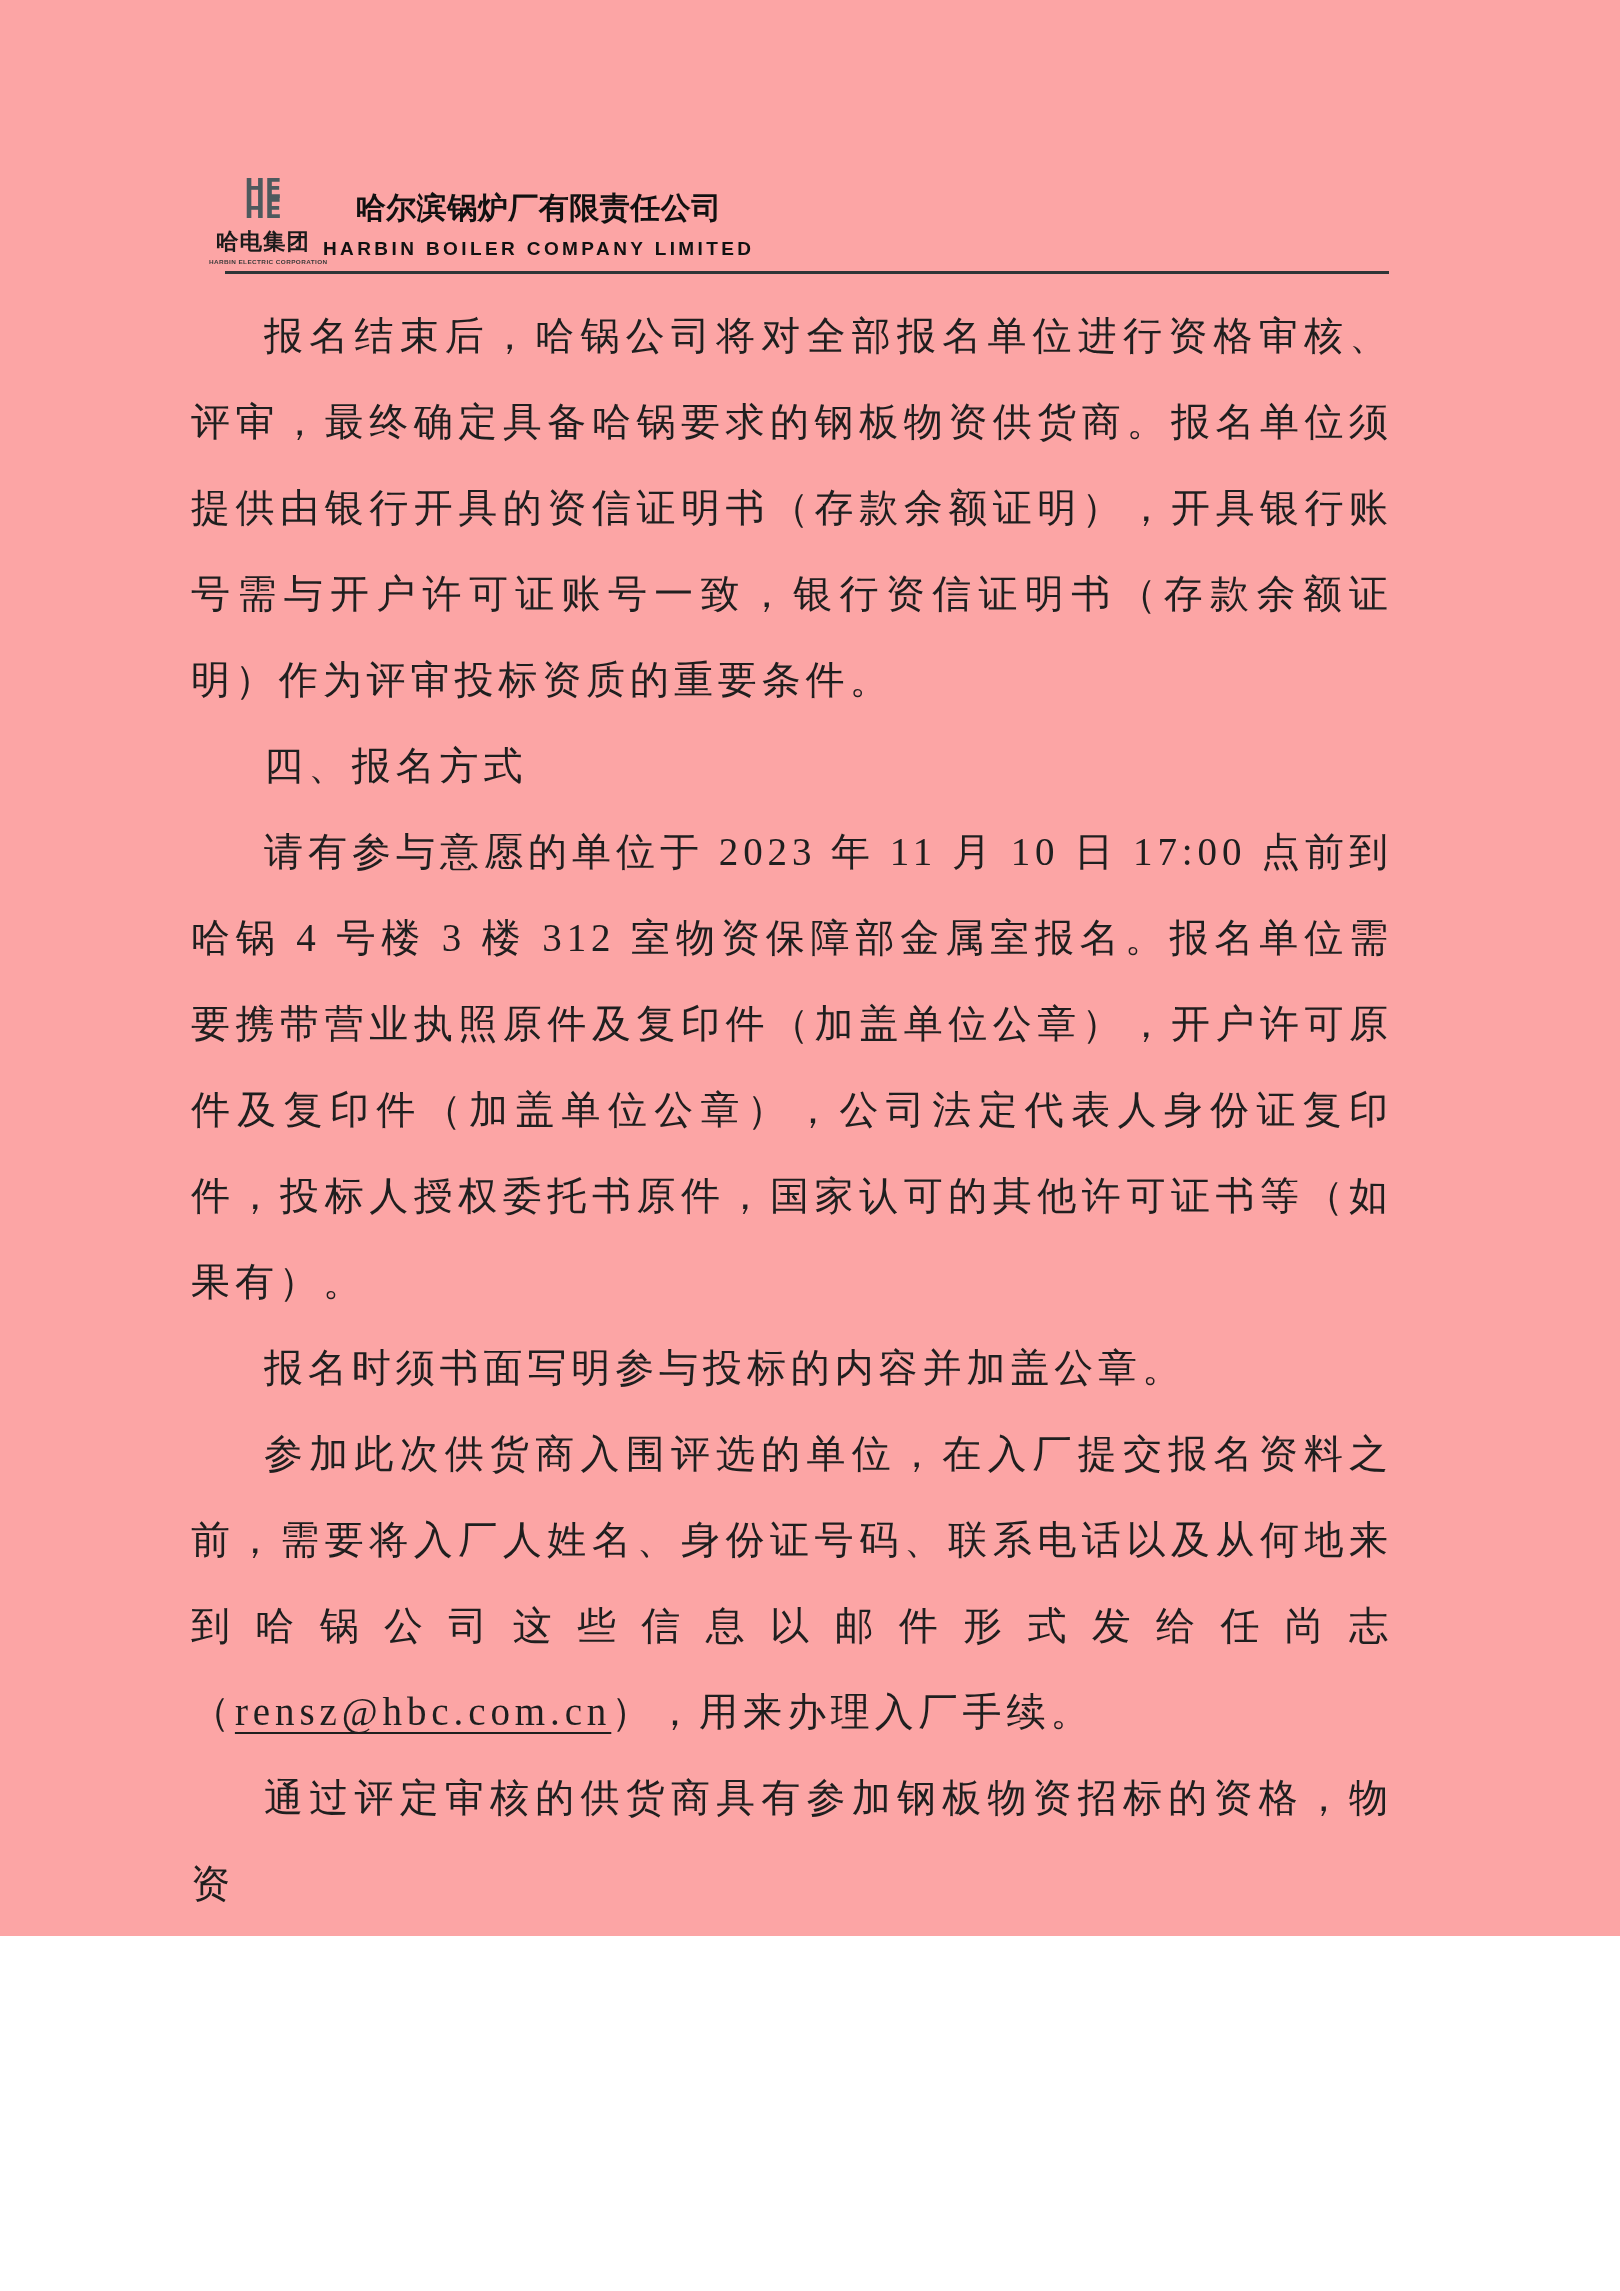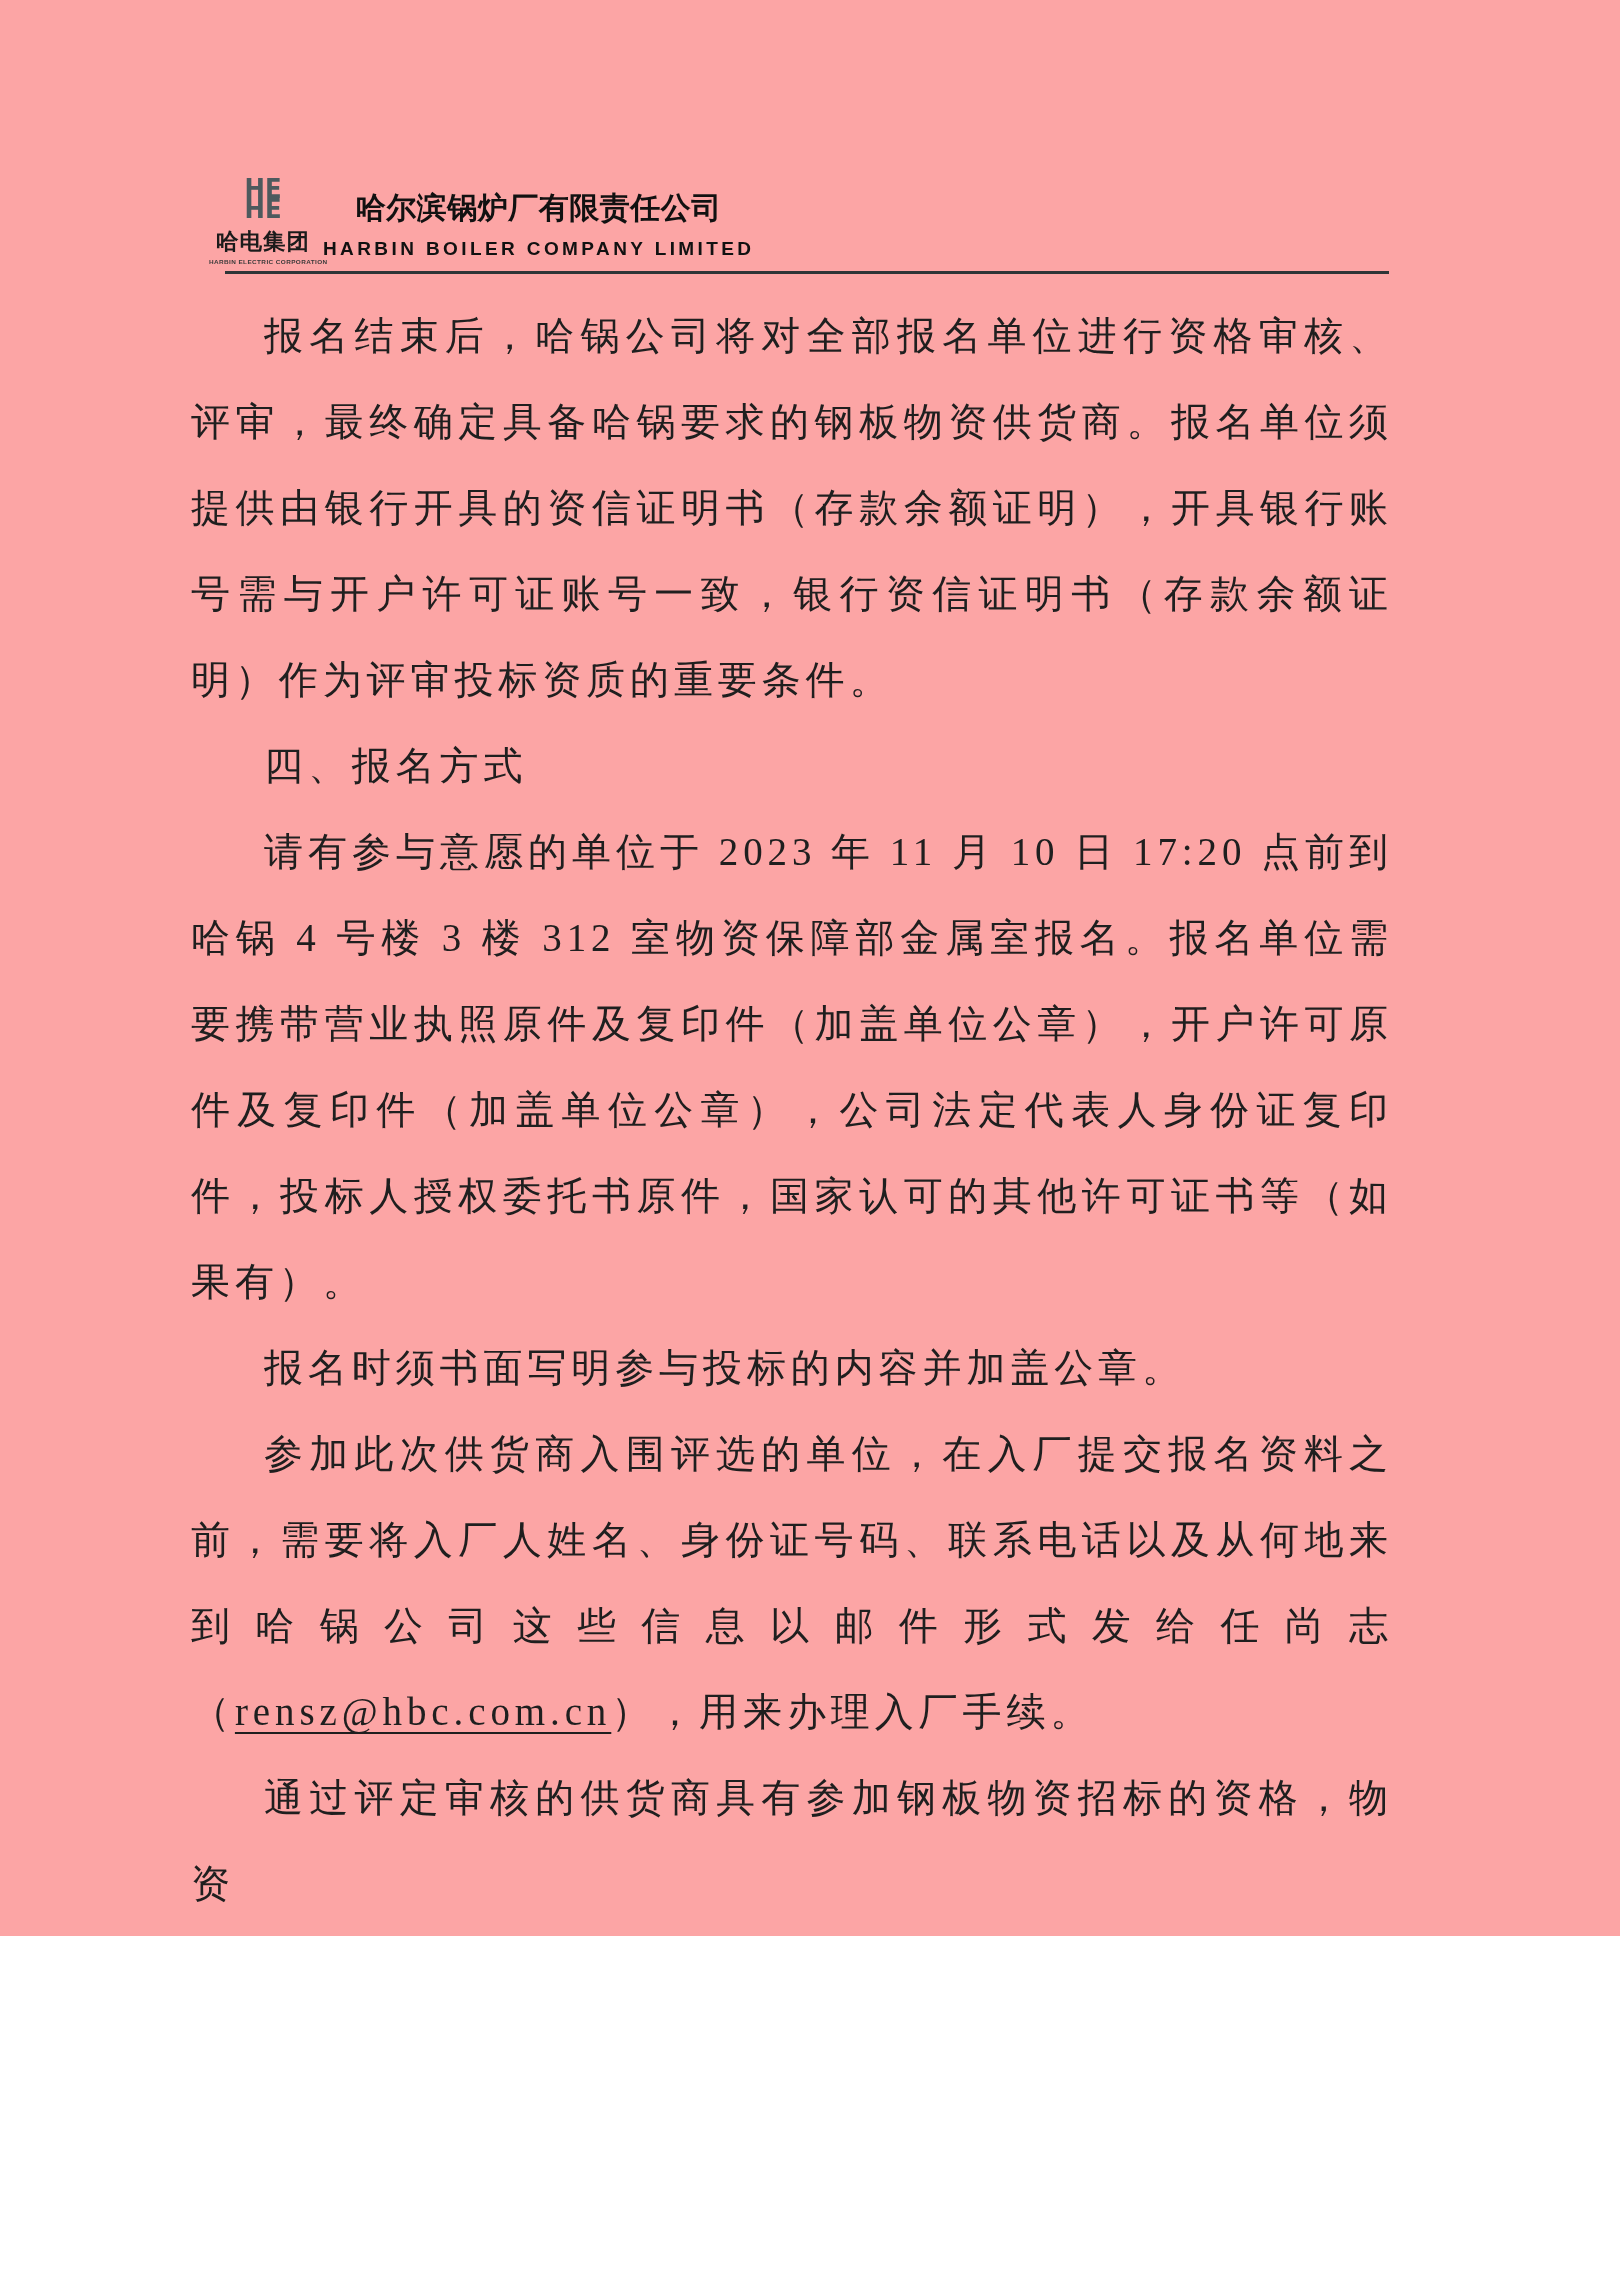--- a/index.html
+++ b/index.html
@@ -124,20 +124,20 @@
       <div class="company-cn">哈尔滨锅炉厂有限责任公司</div>
       <div class="company-en">HARBIN BOILER COMPANY LIMITED</div>
     </div>
 
     <div class="header-rule"></div>
   </div>
 
   <div class="doc-body">
     <p>报名结束后，哈锅公司将对全部报名单位进行资格审核、评审，最终确定具备哈锅要求的钢板物资供货商。报名单位须提供由银行开具的资信证明书（存款余额证明），开具银行账号需与开户许可证账号一致，银行资信证明书（存款余额证明）作为评审投标资质的重要条件。</p>
     <p>四、报名方式</p>
-    <p>请有参与意愿的单位于 2023 年 11 月 10 日 17:20 点前到哈锅 4 号楼 3 楼 312 室物资保障部金属室报名。报名单位需要携带营业执照原件及复印件（加盖单位公章），开户许可原件及复印件（加盖单位公章），公司法定代表人身份证复印件，投标人授权委托书原件，国家认可的其他许可证书等（如果有）。</p>
+    <p>请有参与意愿的单位于 2023 年 11 月 10 日 17:00 点前到哈锅 4 号楼 3 楼 312 室物资保障部金属室报名。报名单位需要携带营业执照原件及复印件（加盖单位公章），开户许可原件及复印件（加盖单位公章），公司法定代表人身份证复印件，投标人授权委托书原件，国家认可的其他许可证书等（如果有）。</p>
     <p>报名时须书面写明参与投标的内容并加盖公章。</p>
     <p><span>参加此次供货商入围评选的单位，在入厂提交报名资料之前，需要将入厂人姓名、身份证号码、联系电话以及从何地来到哈锅公司这些信息以邮件形式发给任尚志（</span><span class="email-underline">rensz@hbc.com.cn</span><span>），用来办理入厂手续。</span></p>
     <p>通过评定审核的供货商具有参加钢板物资招标的资格，物资</p>
   </div>
 
 </div>
 
 
 </body></html>

